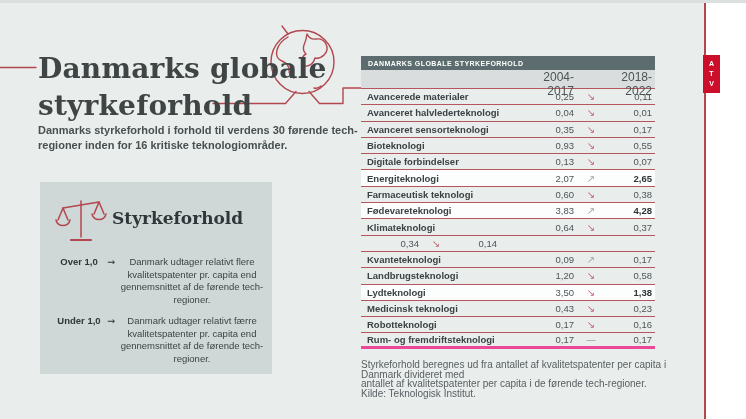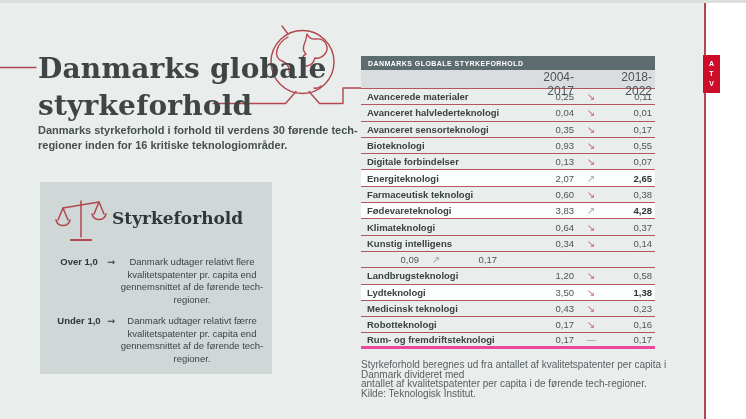--- a/index.html
+++ b/index.html
@@ -182,26 +182,26 @@
         <span class="tr-arrow arrow-up">↗</span>
         <span class="v2">4,28</span>
       </div>
       <div class="trow">
         <span class="name">Klimateknologi</span>
         <span class="v1">0,64</span>
         <span class="tr-arrow arrow-down">↘</span>
         <span class="v2">0,37</span>
       </div>
       <div class="trow">
-        <span class="name">Kunstig intelligens</span>
         <span class="v1">0,34</span>
         <span class="tr-arrow arrow-down">↘</span>
         <span class="v2">0,14</span>
       </div>
       <div class="trow">
+        <span class="name">Kvanteteknologi</span>
         <span class="v1">0,09</span>
         <span class="tr-arrow arrow-up">↗</span>
         <span class="v2">0,17</span>
       </div>
       <div class="trow">
         <span class="name">Landbrugsteknologi</span>
         <span class="v1">1,20</span>
         <span class="tr-arrow arrow-down">↘</span>
         <span class="v2">0,58</span>
       </div>

